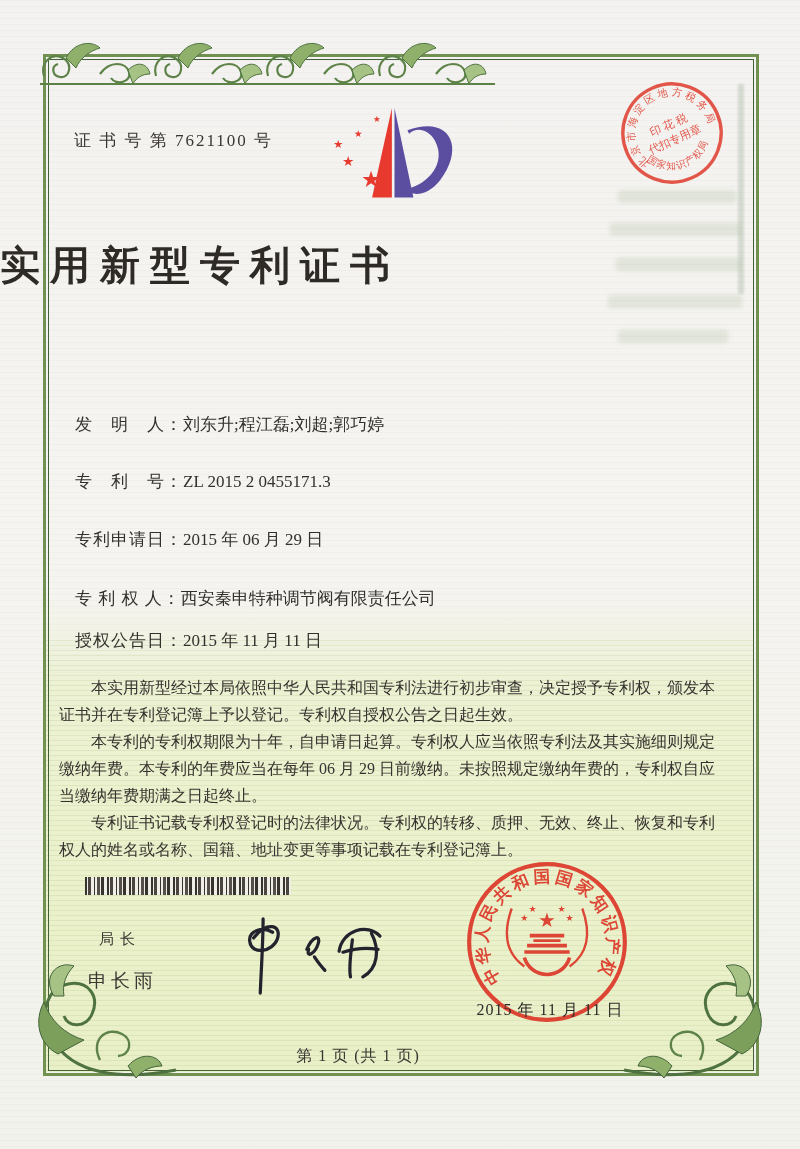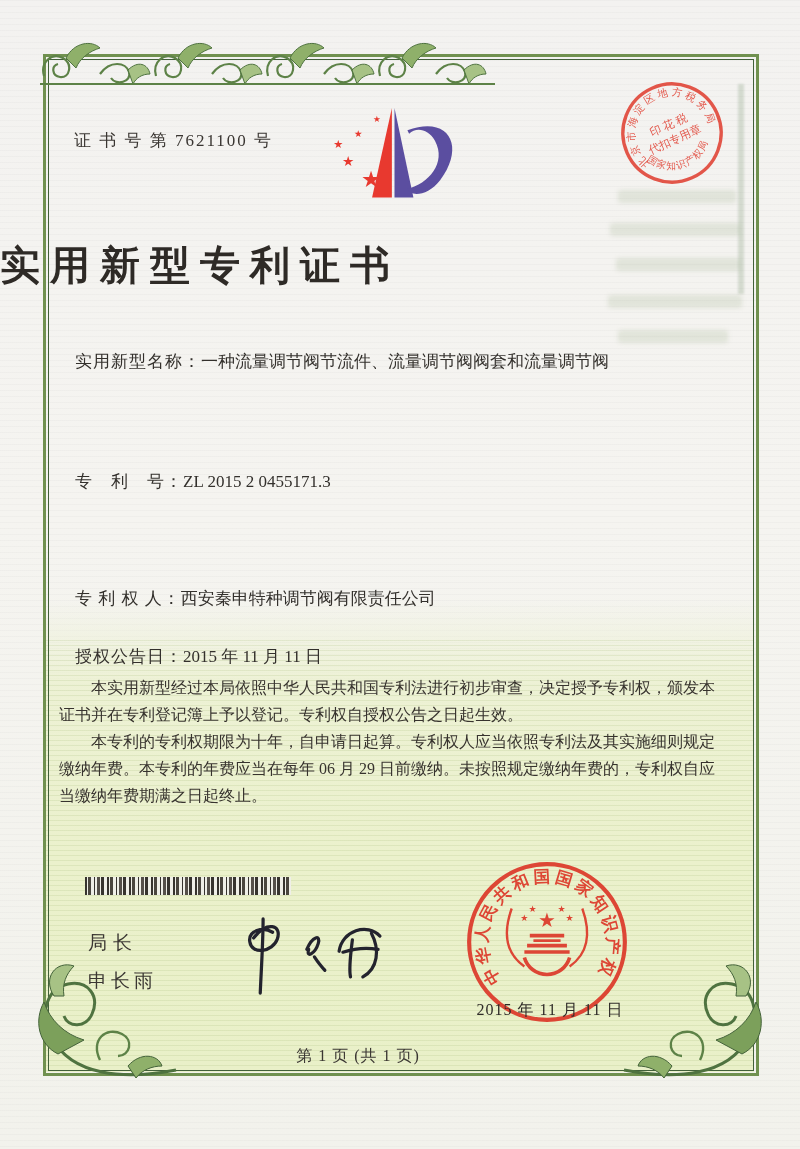--- a/index.html
+++ b/index.html
@@ -22,21 +22,21 @@
   .row{position:absolute;left:75px;width:660px;font-size:17px;color:#33302c;white-space:nowrap;}
   .row .lab{letter-spacing:1px;}
   .paras{position:absolute;left:59px;top:674px;width:656px;font-size:16px;
     line-height:27px;color:#37332e;text-align:justify;}
   .paras p{margin:0;text-indent:2em;}
   .barcode{position:absolute;left:85px;top:877px;width:206px;height:18px;
     background:repeating-linear-gradient(90deg,
       #37342f 0 2px,#efefe8 2px 3px,#4a463f 3px 6px,#efefe8 6px 9px,
       #37342f 9px 10px,#efefe8 10px 12px,#55504a 12px 15px,#efefe8 15px 16px,
       #37342f 16px 19px,#efefe8 19px 22px);}
-  .sig-title{position:absolute;left:88px;top:930px;font-size:19px;letter-spacing:6px;color:#3a3632;}
+  .sig-title{position:absolute;left:99px;top:930px;font-size:15px;letter-spacing:6px;color:#3a3632;}
   .sig-name{position:absolute;left:88px;top:968px;font-size:19px;letter-spacing:4px;color:#3a3632;text-align:center;}
   .signature{position:absolute;left:208px;top:912px;}
   .seal-main{position:absolute;left:461px;top:856px;opacity:.93;}
   .seal-date{position:absolute;left:455px;top:1000px;width:190px;text-align:center;
     font-size:16px;color:#2f2b28;letter-spacing:1px;}
   .seal-tax{position:absolute;left:618px;top:79px;transform:rotate(-24deg);opacity:.85;}
   .logo{position:absolute;left:323px;top:101px;}
   .footer{position:absolute;left:277px;top:1046px;width:162px;text-align:center;
     font-size:16px;color:#3a3632;letter-spacing:1px;}
   .ornament-top{position:absolute;left:40px;top:36px;}
@@ -122,36 +122,40 @@
     </text>
     <text font-size="10" fill="#e03b2d" style="letter-spacing:1px;font-family:'Liberation Serif',serif;">
       <textPath href="#taxBot">国家知识产权局</textPath>
     </text>
     <text x="55" y="50" font-size="11.5" fill="#e03b2d" text-anchor="middle">印 花 税</text>
     <text x="55" y="66" font-size="11.5" fill="#e03b2d" text-anchor="middle">代扣专用章</text>
   </svg>
 
   <div class="title">实用新型专利证书</div>
 
-  <div class="row" style="top:350px;">
-    <span class="lab">实用新型名称：</span><span>一种流量调节阀节流件、流量调节阀阀套和流量调节阀</span>
+  <div class="row" style="top:413px;">
+    <span class="lab">发　明　人：</span><span>刘东升;程江磊;刘超;郭巧婷</span>
   </div>
   <div class="row" style="top:470px;">
     <span class="lab">专　利　号：</span><span>ZL 2015 2 0455171.3</span>
   </div>
+  <div class="row" style="top:528px;">
+    <span class="lab">专利申请日：</span><span>2015 年 06 月 29 日</span>
+  </div>
   <div class="row" style="top:587px;">
     <span class="lab">专 利 权 人：</span><span>西安秦申特种调节阀有限责任公司</span>
   </div>
-  <div class="row" style="top:645px;">
+  <div class="row" style="top:629px;">
     <span class="lab">授权公告日：</span><span>2015 年 11 月 11 日</span>
   </div>
 
   <div class="paras">
     <p>本实用新型经过本局依照中华人民共和国专利法进行初步审查，决定授予专利权，颁发本证书并在专利登记簿上予以登记。专利权自授权公告之日起生效。</p>
     <p>本专利的专利权期限为十年，自申请日起算。专利权人应当依照专利法及其实施细则规定缴纳年费。本专利的年费应当在每年 06 月 29 日前缴纳。未按照规定缴纳年费的，专利权自应当缴纳年费期满之日起终止。</p>
+    <p>专利证书记载专利权登记时的法律状况。专利权的转移、质押、无效、终止、恢复和专利权人的姓名或名称、国籍、地址变更等事项记载在专利登记簿上。</p>
   </div>
 
   <div class="barcode"></div>
 
   <div class="sig-title">局长</div>
   <div class="sig-name">申长雨</div>
 
   <svg class="signature" width="190" height="88" viewBox="0 0 200 90">
     <g fill="none" stroke="#23232e" stroke-width="3.4" stroke-linecap="round">
       <path d="M48,26 C62,8 78,12 73,27 C68,41 46,44 44,30 C42,18 58,14 68,20"></path>

